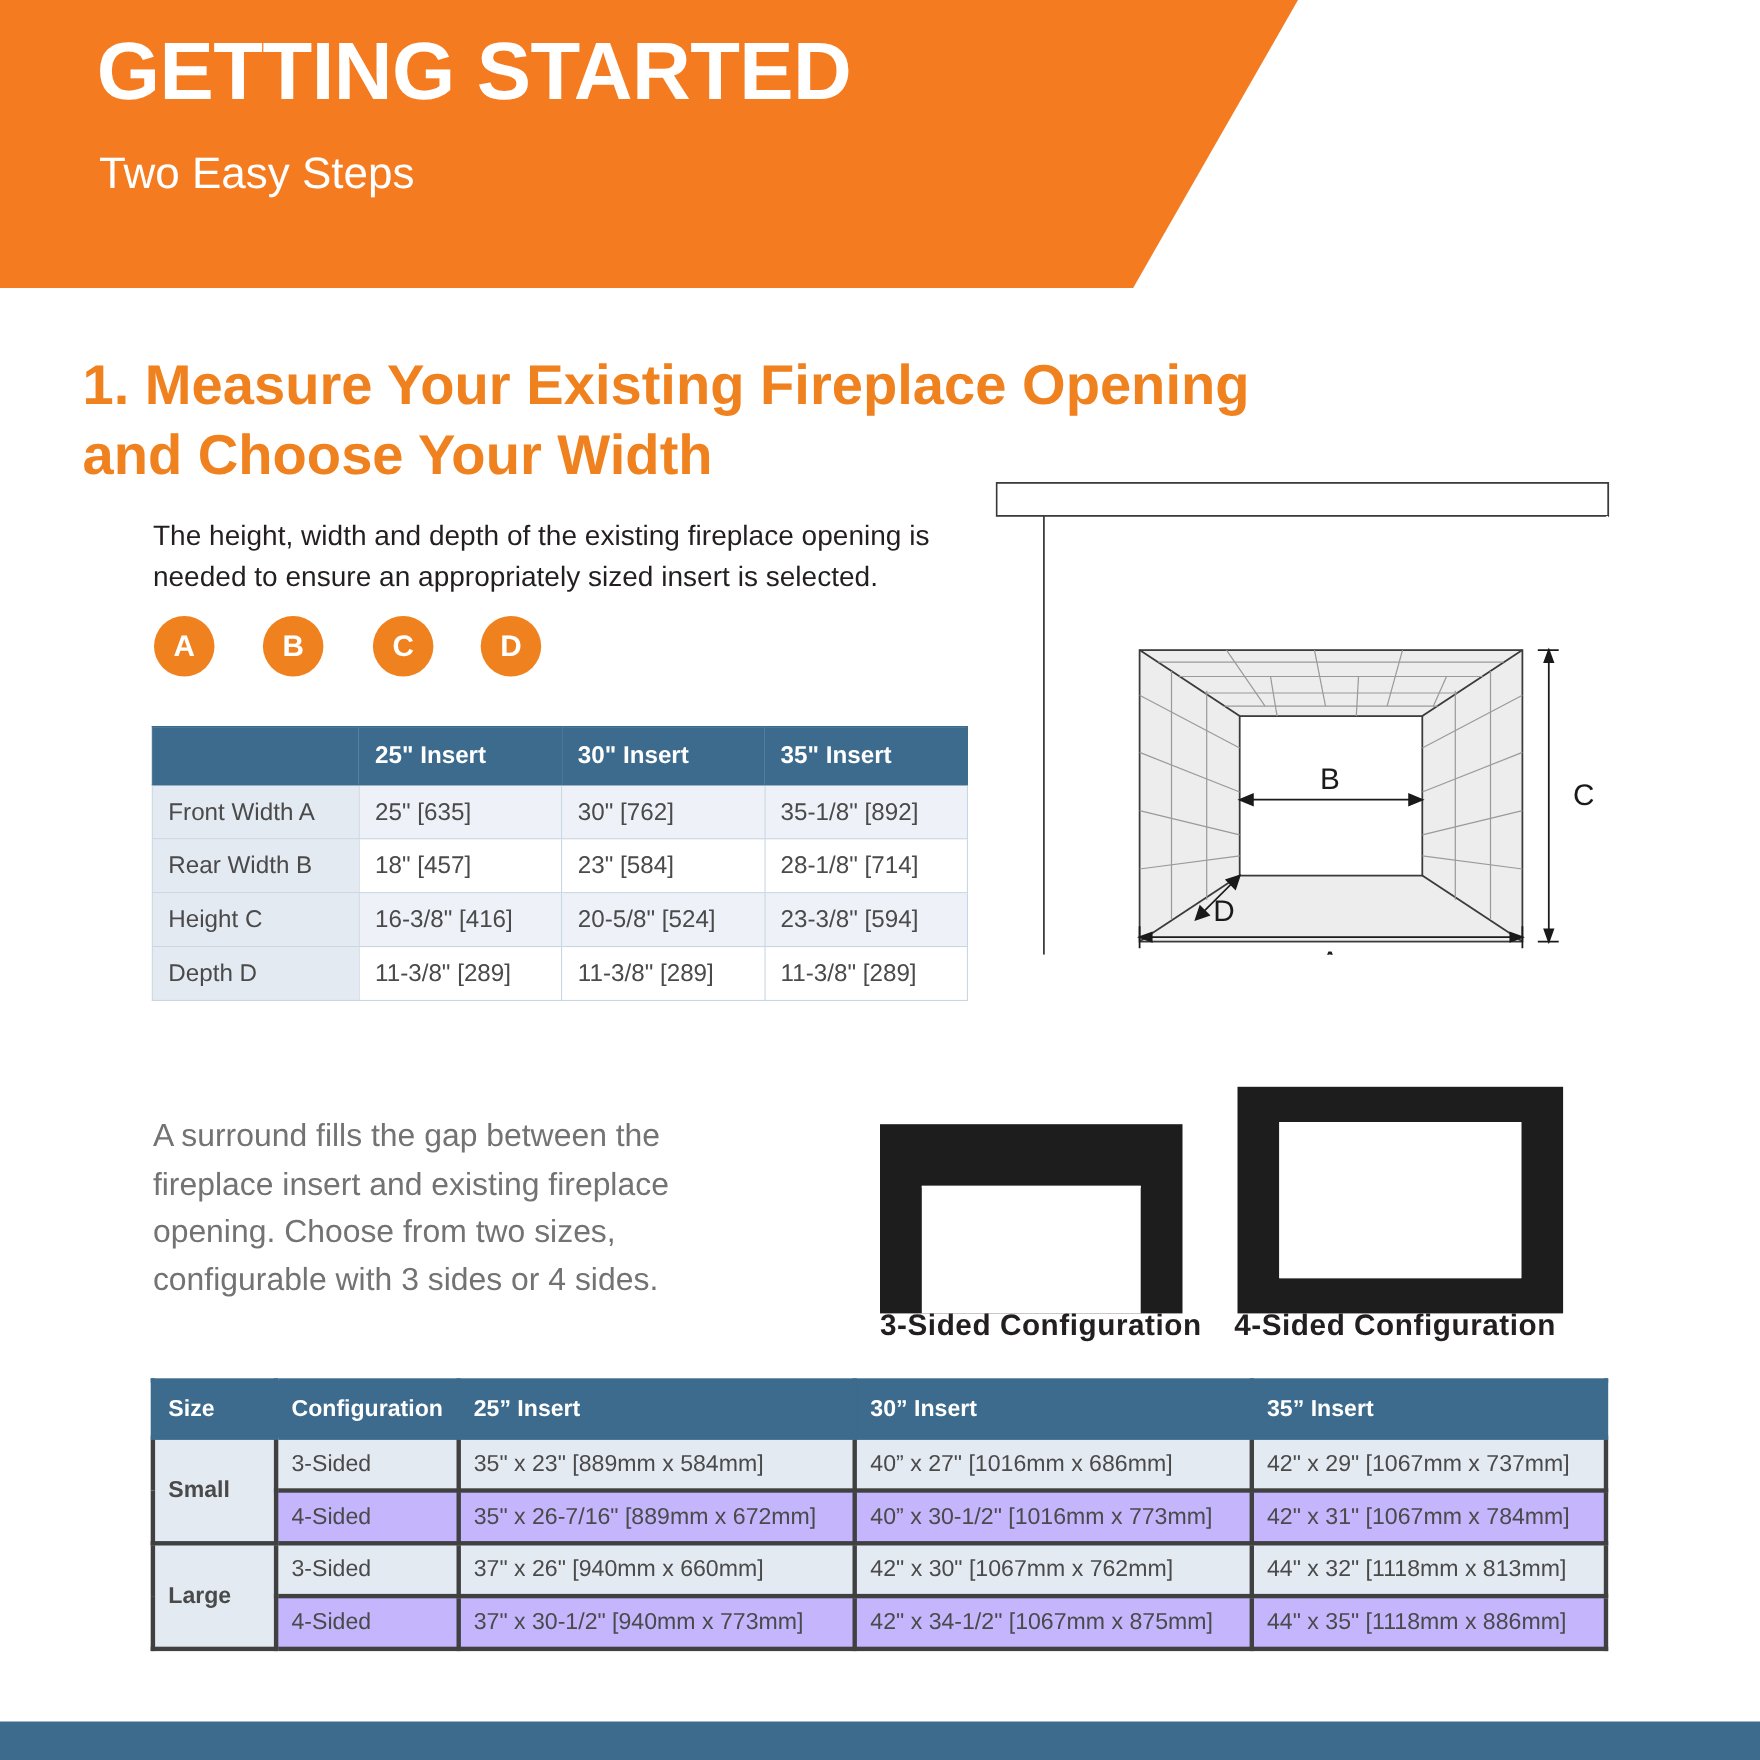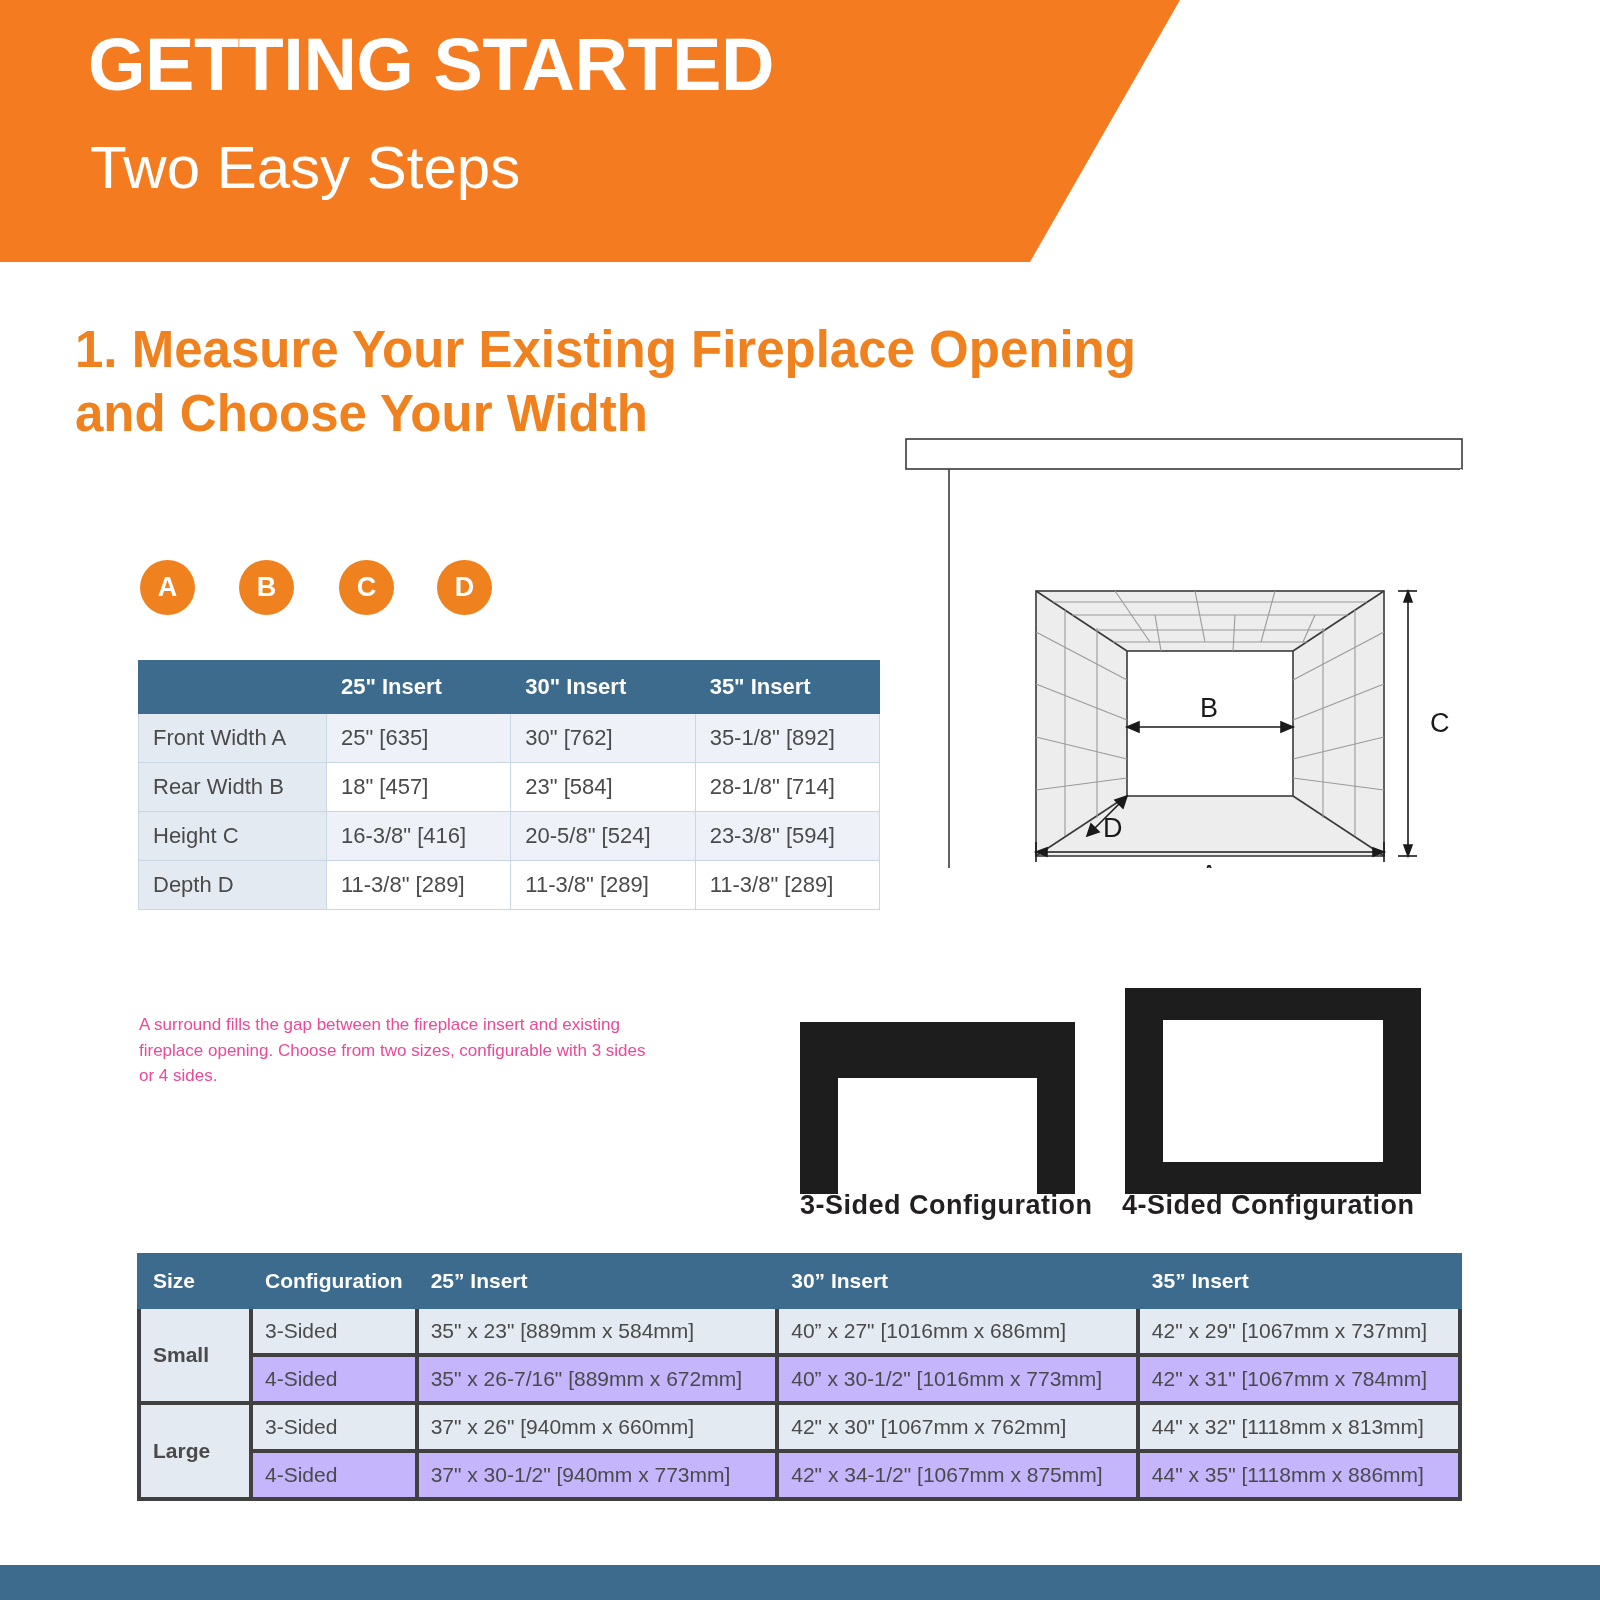--- a/index.html
+++ b/index.html
@@ -20,21 +20,21 @@
   }
   .header-title{
     position:absolute;left:88px;top:28px;
     color:#ffffff;font-size:74px;font-weight:bold;
     letter-spacing:-0.5px;line-height:1;
     font-stretch:condensed;
     white-space:nowrap;
   }
   .header-sub{
     position:absolute;left:90px;top:138px;
-    color:#ffffff;font-size:60px;font-weight:normal;
+    color:#ffffff;font-size:40px;font-weight:normal;
     line-height:1;white-space:nowrap;
   }
 
   
   .logo{
     position:absolute;left:1190px;top:34px;
     height:70px;white-space:nowrap;
   }
   .logo-text{
     font-size:62px;line-height:62px;
@@ -99,21 +99,21 @@
   
   .diagram{position:absolute;left:905px;top:432px;width:560px;height:436px;}
 
   
   .sec2-head{
     position:absolute;left:75px;top:928px;
     color:#f0811f;font-size:51px;font-weight:bold;line-height:1.2;
   }
   .sec2-body{
     position:absolute;left:139px;top:1012px;width:520px;
-    color:#ec4899;font-size:17px;line-height:1.5;
+    color:#737373;font-size:29px;line-height:1.5;
   }
 
   
   .surr-wrap{position:absolute;left:780px;top:950px;width:680px;height:270px;}
   .surr3{
     position:absolute;left:20px;top:72px;width:275px;height:172px;
     background:#1d1d1d;
     border-top:0;
   }
   .surr3 .hole{
@@ -179,20 +179,21 @@
 
   <div class="header-band"></div>
   <div class="header-title">GETTING STARTED</div>
   <div class="header-sub">Two Easy Steps</div>
 
 
   <div class="sec1-head">
     <div>1. Measure Your Existing Fireplace Opening</div>
     <div>and Choose Your Width</div>
   </div>
+  <div class="sec1-body">The height, width and depth of the existing fireplace opening is needed to ensure an appropriately sized insert is selected.</div>
 
   <div class="badges">
     <div class="badge b0">A</div>
     <div class="badge b1">B</div>
     <div class="badge b2">C</div>
     <div class="badge b3">D</div>
   </div>
 
   <table class="t1">
     <thead>

